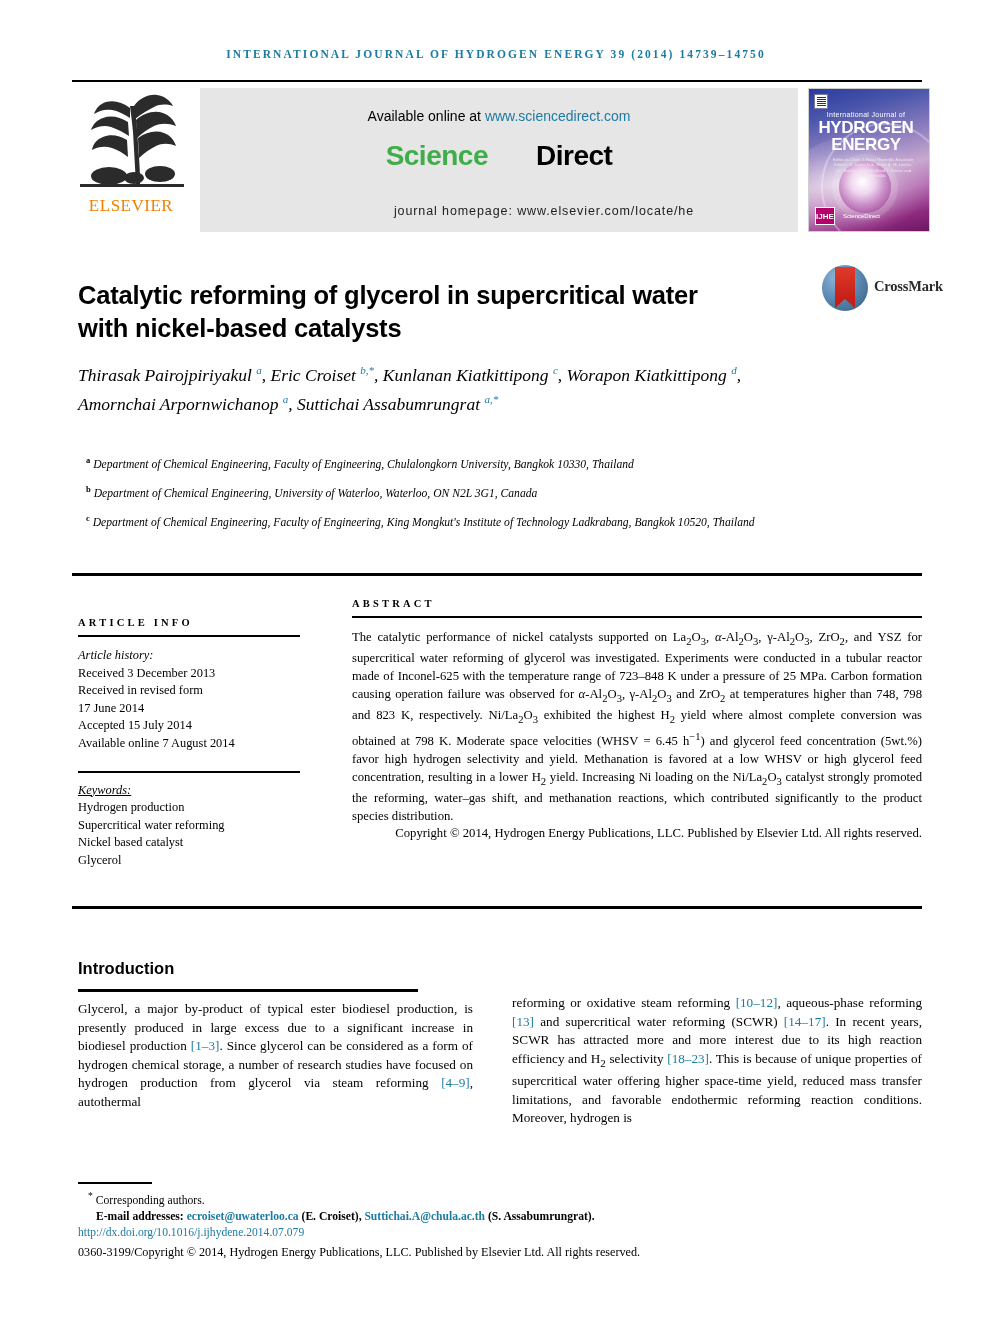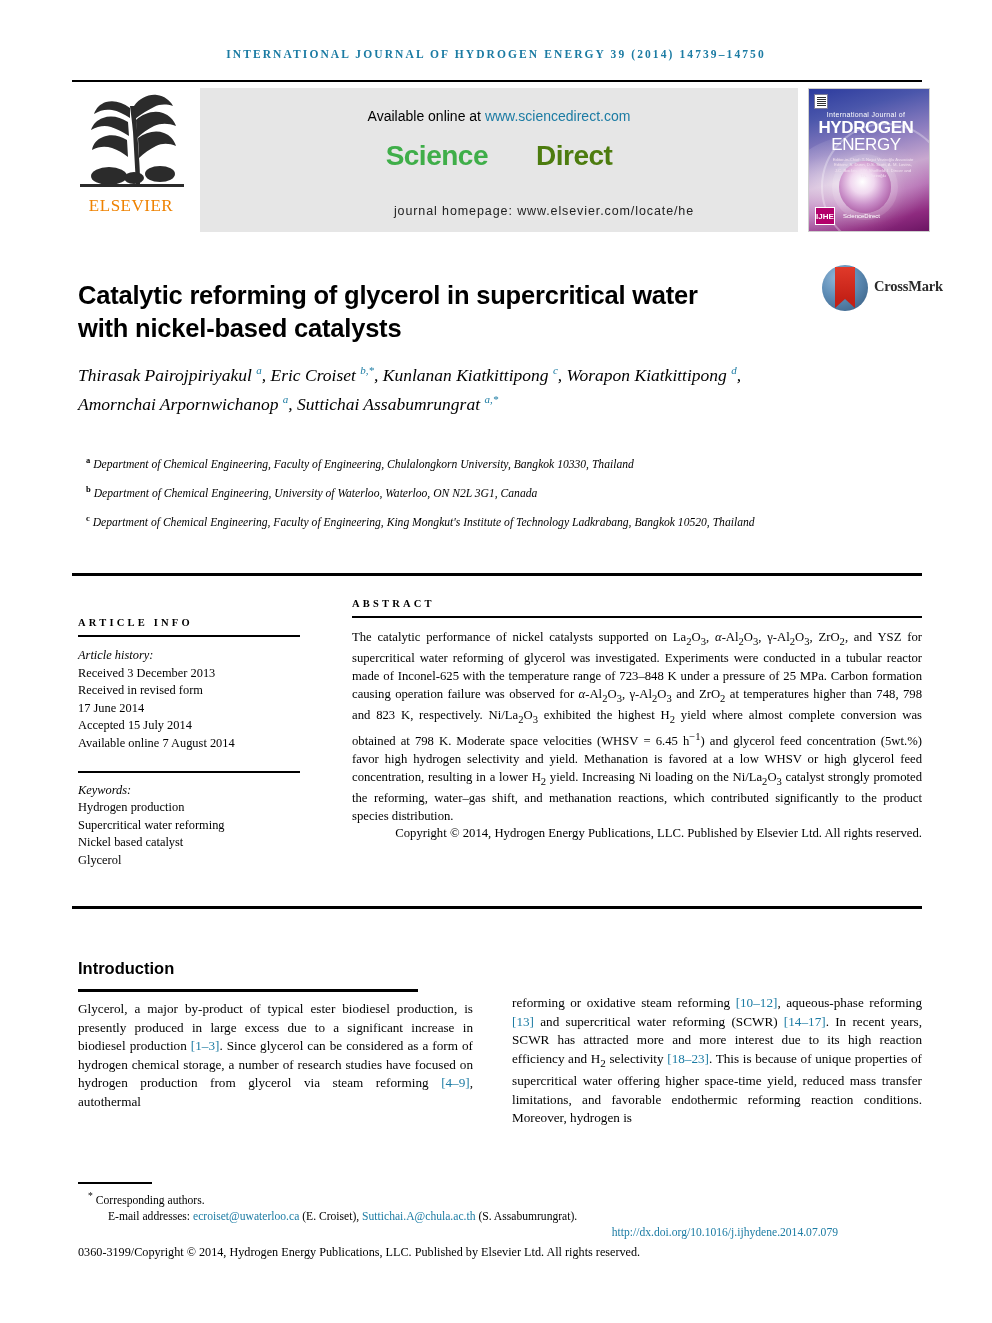--- a/index.html
+++ b/index.html
@@ -72,21 +72,21 @@
   }
   .sd-available a { color: #1b7ba3; text-decoration: none; }
   .sd-logo {
     position: absolute; left: 0; top: 52px; width: 598px;
     text-align: center;
     font-family: "Liberation Sans", sans-serif;
     font-size: 28px; font-weight: bold;
     letter-spacing: -0.5px;
   }
   .sd-science { color: #3fae49; }
-  .sd-direct { color: #4d7c0f; margin-left: 48px; }
+  .sd-direct { color: #000000; margin-left: 48px; }
   .sd-home {
     position: absolute; left: 0; top: 116px; width: 688px;
     text-align: center;
     font-family: "Liberation Sans", sans-serif;
     font-size: 12.5px;
     letter-spacing: 0.9px;
     color: #222;
   }
 
   .cover {
@@ -121,21 +121,21 @@
     position: absolute; left: 0; top: 30px; width: 114px;
     text-align: center; color: #fff;
     font-family: "Liberation Sans", sans-serif;
     font-size: 17px; font-weight: bold; letter-spacing: -0.4px;
     line-height: 17px;
   }
   .cover-e {
     position: absolute; left: 0; top: 47px; width: 114px;
     text-align: center; color: #fff;
     font-family: "Liberation Sans", sans-serif;
-    font-size: 17px; font-weight: normal; letter-spacing: -0.4px;
+    font-size: 17px; font-weight: bold; letter-spacing: -0.4px;
     line-height: 17px;
   }
   .cover-eds {
     position: absolute; left: 22px; top: 68px; width: 84px;
     color: #f2e2f0;
     font-family: "Liberation Sans", sans-serif;
     font-size: 4.2px; line-height: 5.4px; text-align: center;
   }
   .cover-badge-tl {
     position: absolute; left: 5px; top: 5px; width: 14px; height: 15px;
@@ -256,21 +256,21 @@
   }
   .hist .lbl { font-style: italic; }
 
   .kw-rule { margin-top: 18px; width: 222px; height: 2px; background: #000; }
   .kw {
     margin-top: 9px;
     font-family: "Liberation Serif", serif;
     font-size: 12.4px;
     line-height: 17.6px;
   }
-  .kw .lbl { font-style: italic; }
+  .kw .lbl { font-style: italic; text-decoration: underline; }
 
   .abstract {
     margin-top: 11px;
     font-family: "Liberation Serif", serif;
     font-size: 12.7px;
     line-height: 17.7px;
     text-align: justify;
     text-justify: inter-word;
   }
   .abstract .last { text-align: right; display: block; }
@@ -304,23 +304,23 @@
     position: absolute; left: 78px; top: 1182px; width: 74px; height: 1.5px;
     background: #000;
   }
   .footer {
     position: absolute; left: 78px; top: 1188px; width: 760px;
     font-family: "Liberation Serif", serif;
     font-size: 11.6px;
     line-height: 16.2px;
   }
   .footer .corr { margin-left: 10px; }
-  .footer .emails { margin-left: 30px; }
+  .footer .emails { margin-left: 18px; font-weight: bold; }
   .footer a { color: #1b7ba3; text-decoration: none; }
-  .footer .doi { color: #1b7ba3; text-align: right; }
+  .footer .doi { color: #1b7ba3; }
   .footer .copy { font-size: 12.2px; margin-top: 3px; }
 </style>
 </head>
 <body>
 
 <div class="page">
 
   <div class="running-head">International Journal of Hydrogen Energy 39 (2014) 14739–14750</div>
   <div class="rule-top"></div>
 

